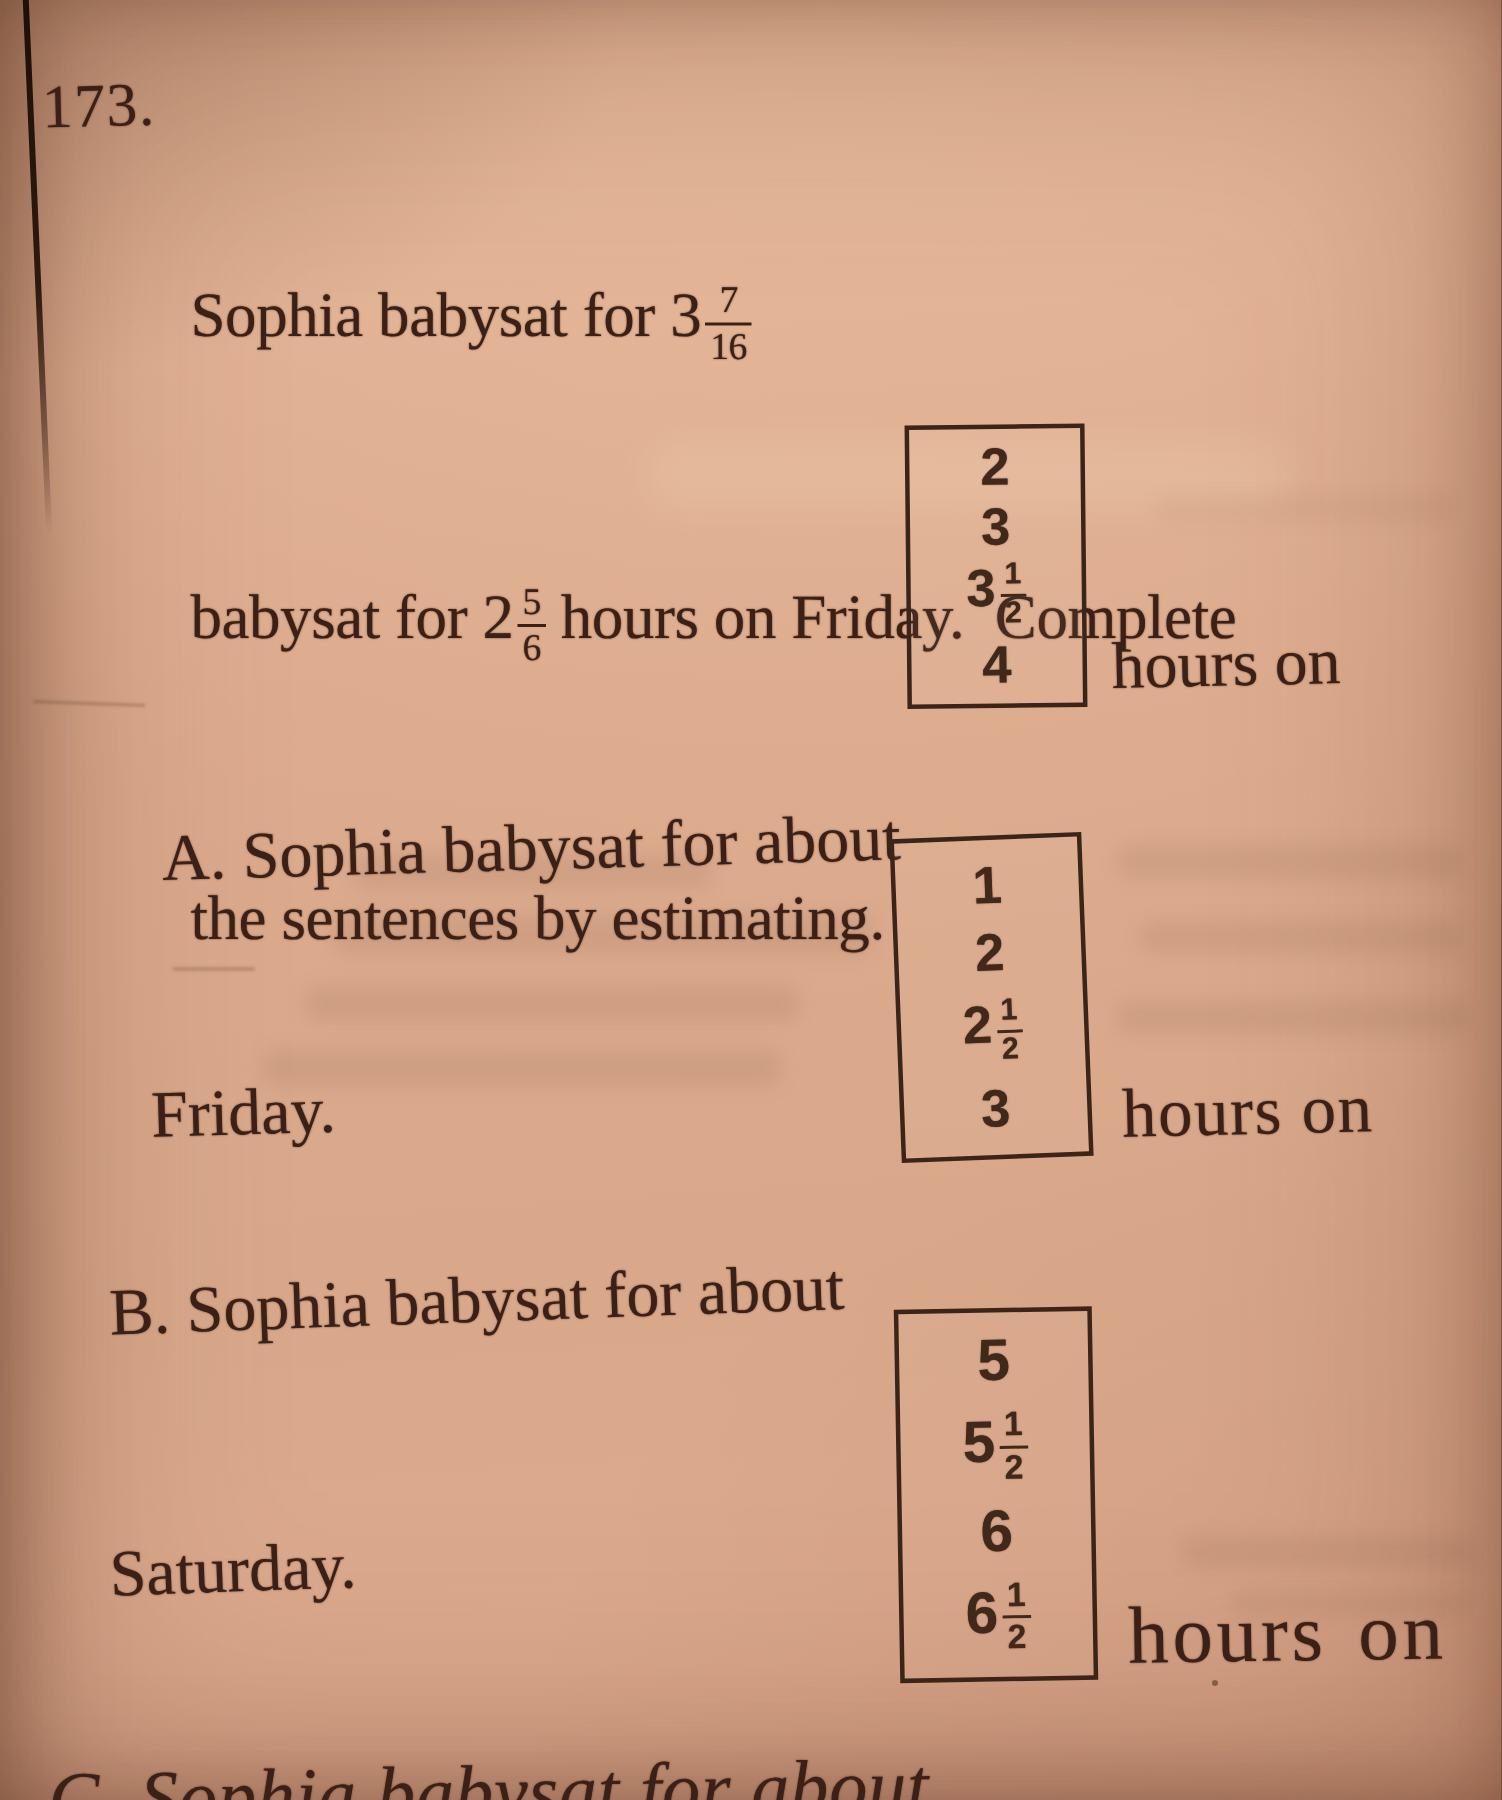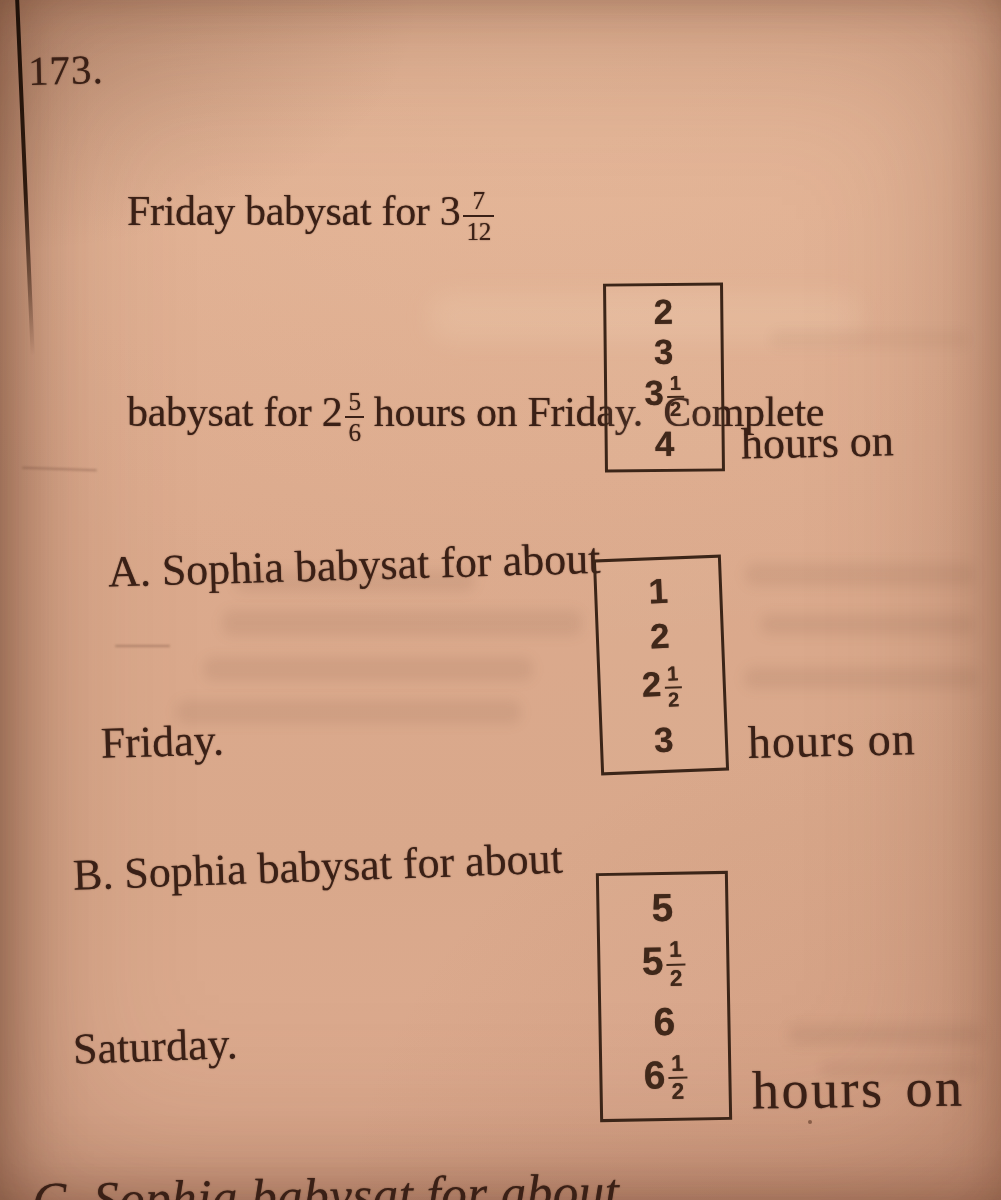--- a/index.html
+++ b/index.html
@@ -99,22 +99,23 @@
   <div class="ghost" style="left:770px; top:330px; width:200px; height:18px; opacity:0.6;"></div>
   <div class="crease" style="left:22px; top:468px; width:75px; transform:rotate(2deg);"></div>
   <div class="crease" style="left:115px; top:645px; width:55px;"></div>
   <div class="speck" style="left:808px; top:1120px; width:4px; height:4px;"></div>
 
   <div class="content">
 
     <div class="txt pnum">173.</div>
 
     <div class="txt intro">
-      <span class="ln"><span>Friday babysat for </span><span class="mx"><span class="w">3</span><span class="f"><span class="n">7</span><span class="d">12</span></span></span></span>
+      <span class="ln"><span>Sophia babysat for </span><span class="mx"><span class="w">3</span><span class="f"><span class="n">7</span><span class="d">16</span></span></span></span>
       <span class="ln"><span>babysat for </span><span class="mx"><span class="w">2</span><span class="f"><span class="n">5</span><span class="d">6</span></span></span><span> hours on Friday.  Complete</span></span>
+      <span class="ln">the sentences by estimating.</span>
     </div>
 
     <div class="txt sentence sentA">
       <span class="ln l1">A. Sophia babysat for about</span>
       <span class="ln">Friday.</span>
     </div>
     <div class="obox boxA">
       <span class="opt">2</span>
       <span class="opt">3</span>
       <span class="opt mx"><span class="w">3</span><span class="f"><span class="n">1</span><span class="d">2</span></span></span>

